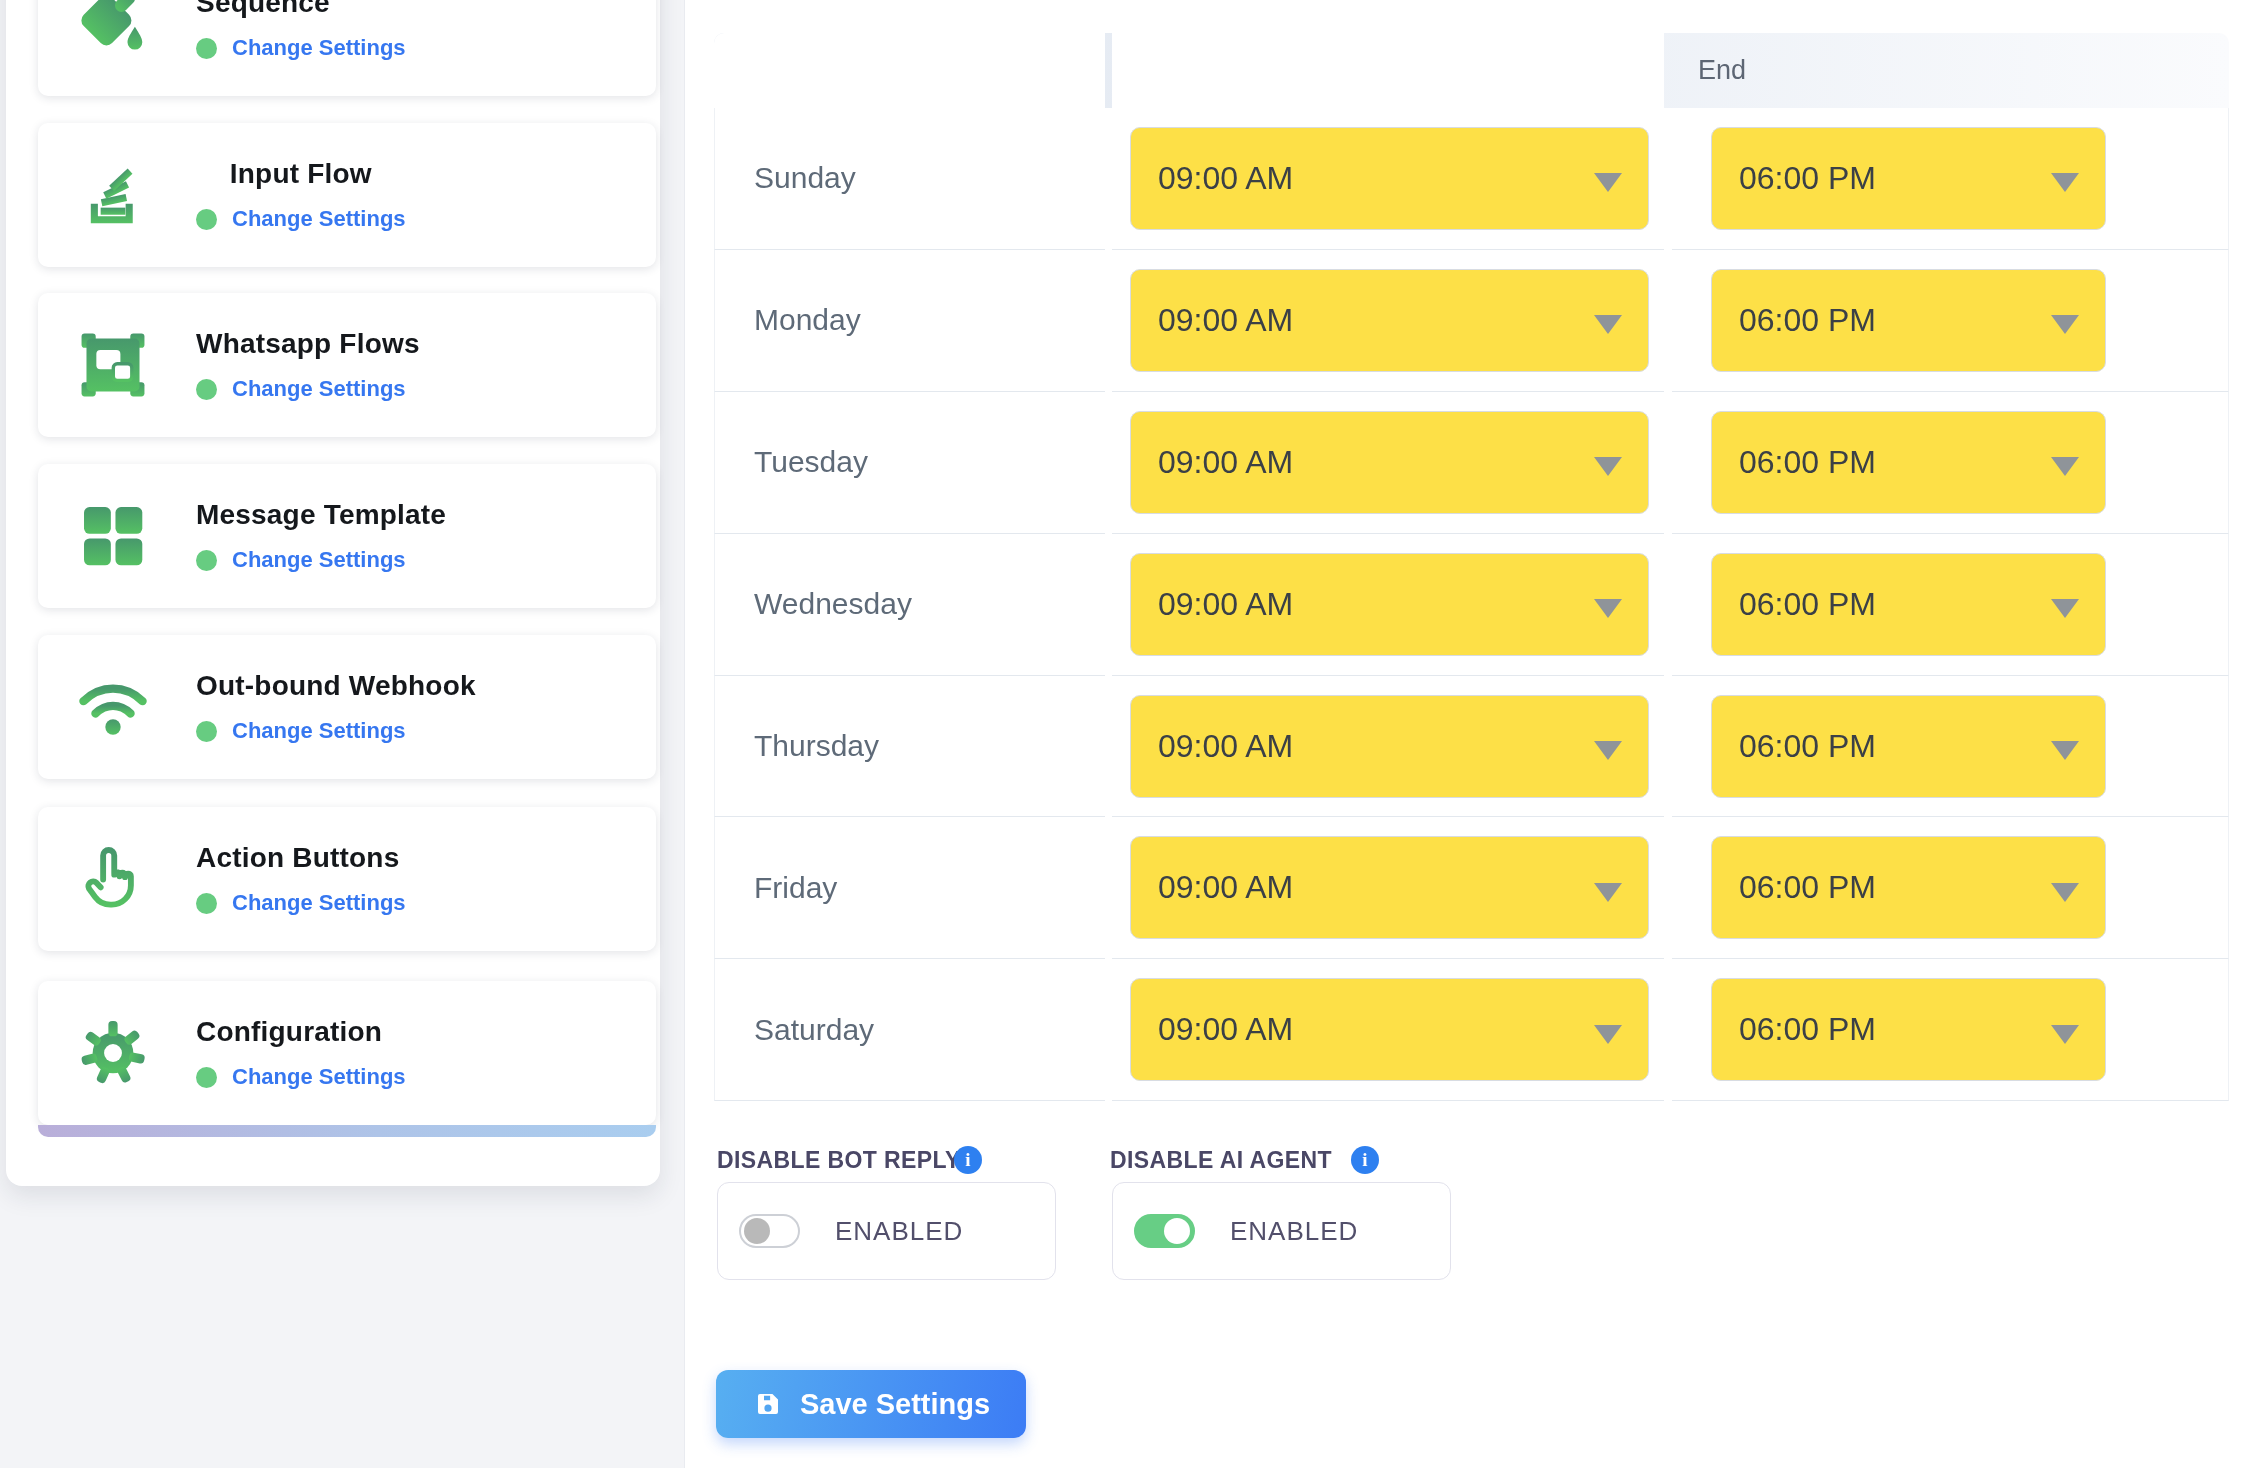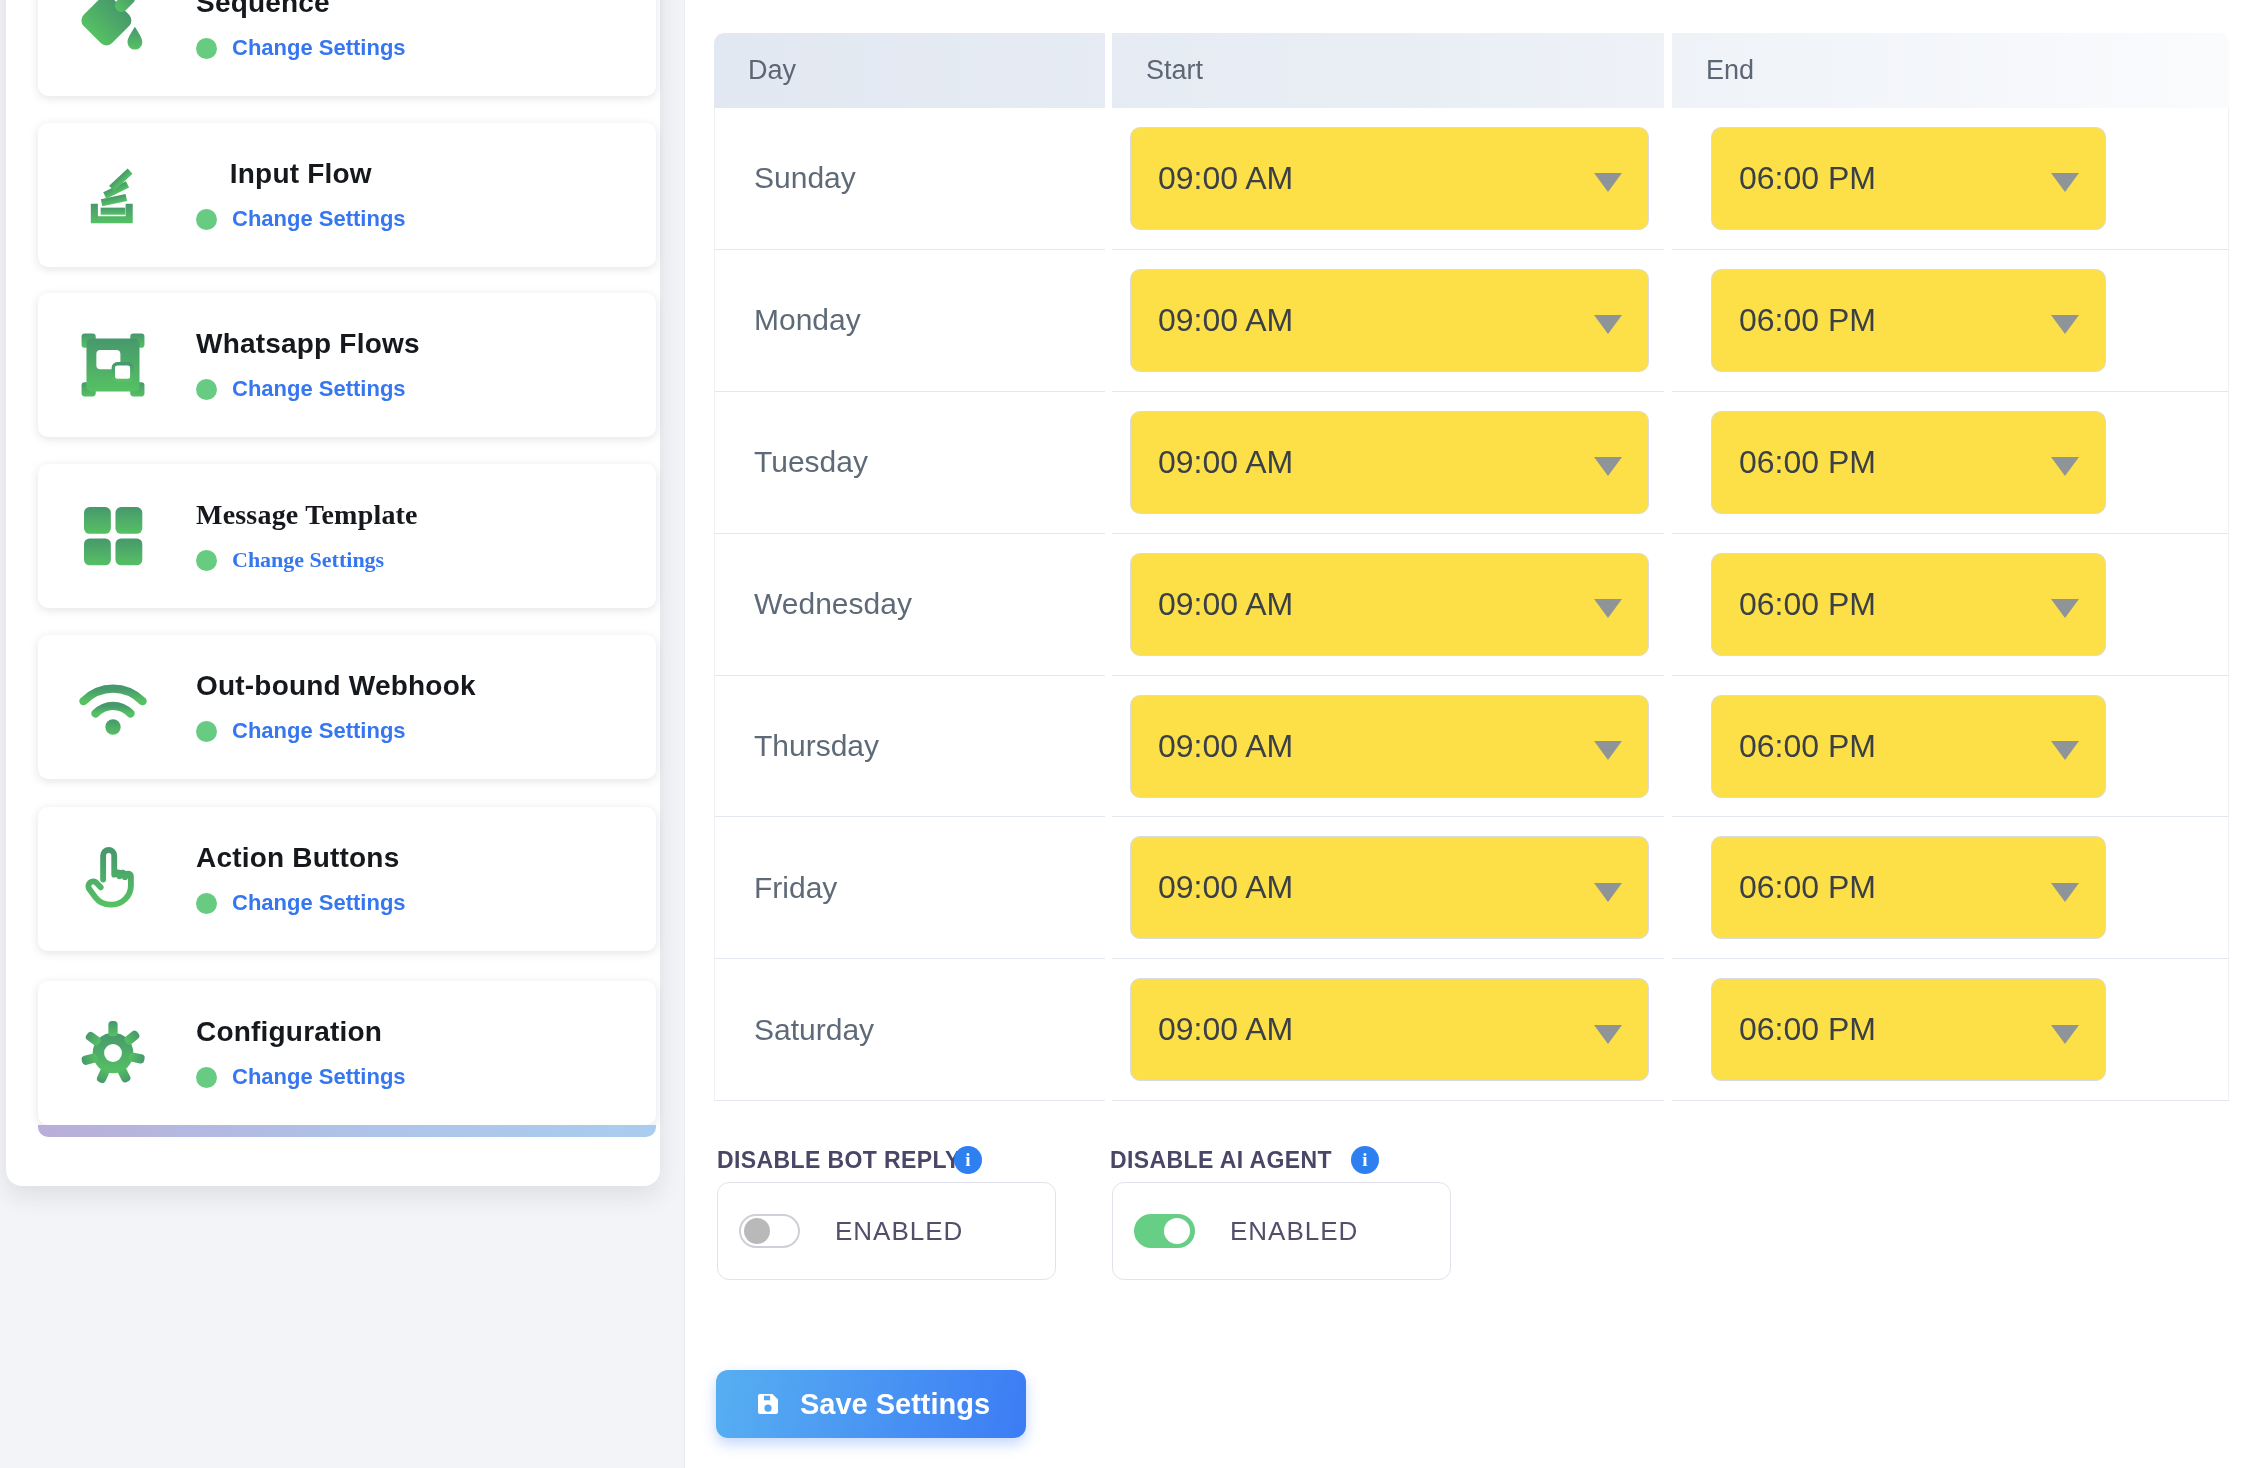--- a/index.html
+++ b/index.html
@@ -169,21 +169,21 @@
       </span>
       <span class="txt">
         <span class="title">Whatsapp Flows</span>
         <span class="link-row">
           <span class="dot"></span>
           <span class="cs-link">Change Settings</span>
         </span>
       </span>
     </div>
 
-    <div class="menu-card" style="top:524px;font-family:Liberation Serif, serif;">
+    <div class="menu-card" style="top:524px;">
       <span class="icon-box">
         <svg viewBox="0 0 24 24">
           <g fill="url(#gg)">
             <rect x="2.6" y="2.6" width="8.7" height="8.7" rx="1.8"></rect>
             <rect x="12.8" y="2.6" width="8.7" height="8.7" rx="1.8"></rect>
             <rect x="2.6" y="12.8" width="8.7" height="8.7" rx="1.8"></rect>
             <rect x="12.8" y="12.8" width="8.7" height="8.7" rx="1.8"></rect>
           </g>
         </svg>
       </span>
@@ -262,21 +262,20 @@
       </span>
       <span class="grad-strip"></span>
     </div>
 
   </aside>
 
   <main class="main-panel">
 
     <div class="sched">
       <div class="sched-header">
-        <div class="hcell">Day</div>
         <div class="hgap"></div>
         <div class="hcell">Start</div>
         <div class="hgap"></div>
         <div class="hcell">End</div>
       </div>
 
       <div class="srow">
         <div class="cell day-cell">Sunday</div>
         <div class="gapcell"></div>
         <div class="cell">

